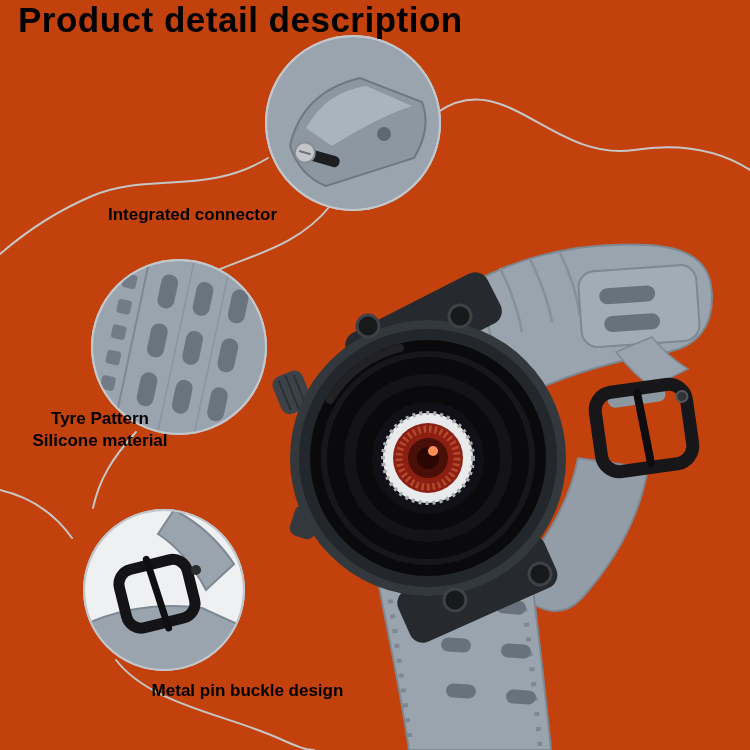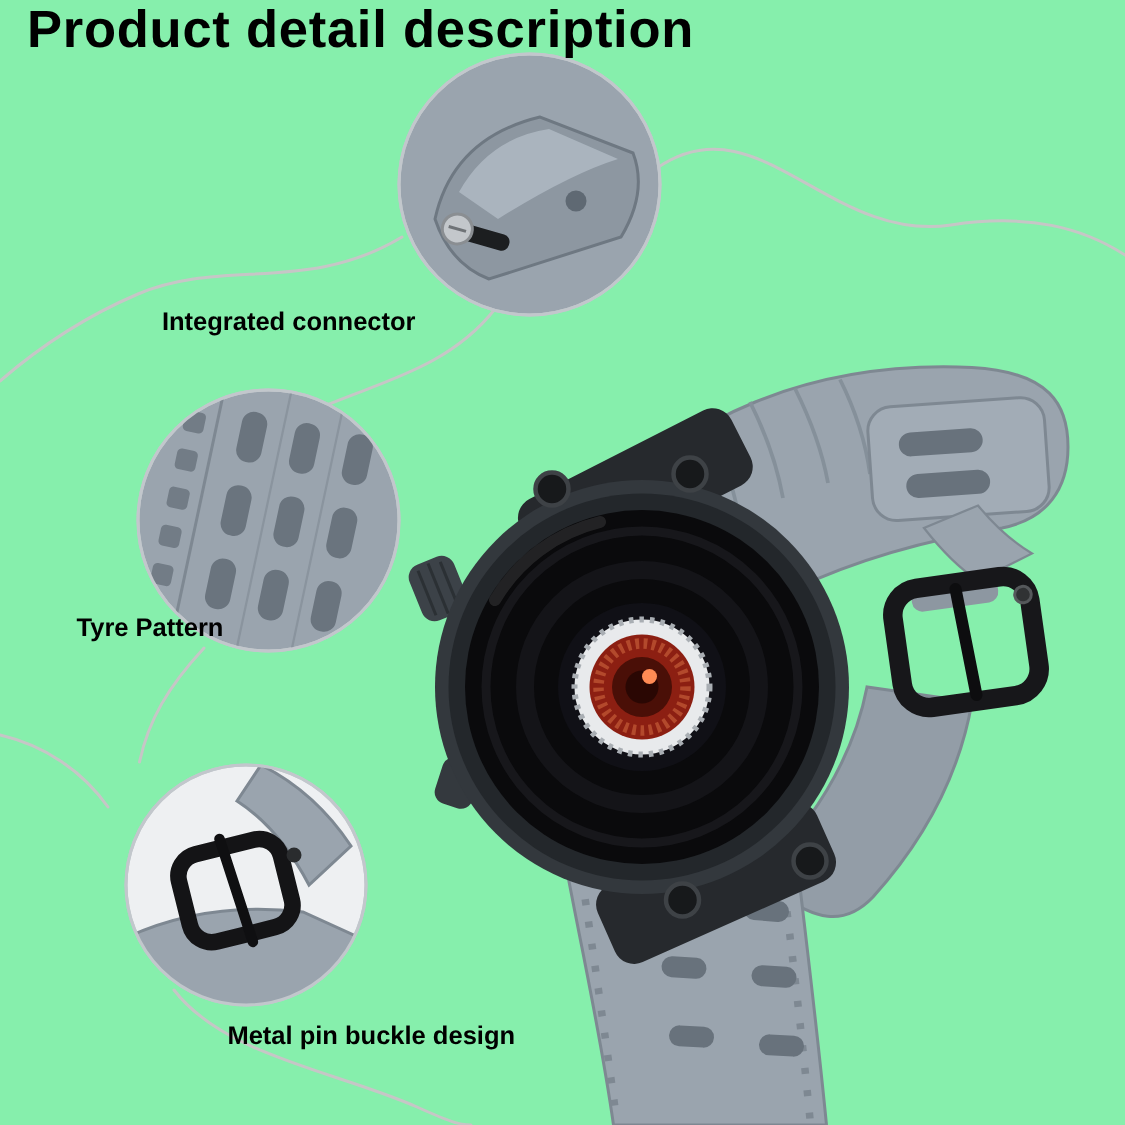--- a/index.html
+++ b/index.html
@@ -1,17 +1,17 @@
 <!DOCTYPE html>
 <html><head>
 <meta charset="utf-8">
 <style>
   html,body{margin:0;padding:0;background:#fff;}
   #canvas{
-    position:relative;width:750px;height:750px;background:#86efac;
+    position:relative;width:750px;height:750px;background:#c2410c;
     overflow:hidden;font-family:"Liberation Sans",sans-serif;
   }
   #scene{position:absolute;left:0;top:0;z-index:1;}
   h1.title{
     position:absolute;left:18px;top:0;margin:0;z-index:4;
     font-family:"Liberation Sans",sans-serif;
     font-size:35px;font-weight:800;letter-spacing:.5px;color:#000;
   }
   .callout{position:absolute;z-index:2;}
   .callout svg{display:block;}
@@ -213,17 +213,18 @@
         <circle cx="114" cy="62" r="5" fill="#2a2c2e"></circle>
       </g>
       <circle cx="82" cy="82" r="80" fill="none" stroke="#c2c7cc" stroke-width="2"></circle>
     </svg>
   </div>
 
   <div class="label" id="label-connector">Integrated connector</div>
 
   <div class="label" id="label-tyre">
     <span>Tyre Pattern</span><br>
+    <span>Silicone material</span>
   </div>
 
   <div class="label" id="label-buckle">Metal pin buckle design</div>
 
 </div>
 
 </body></html>

